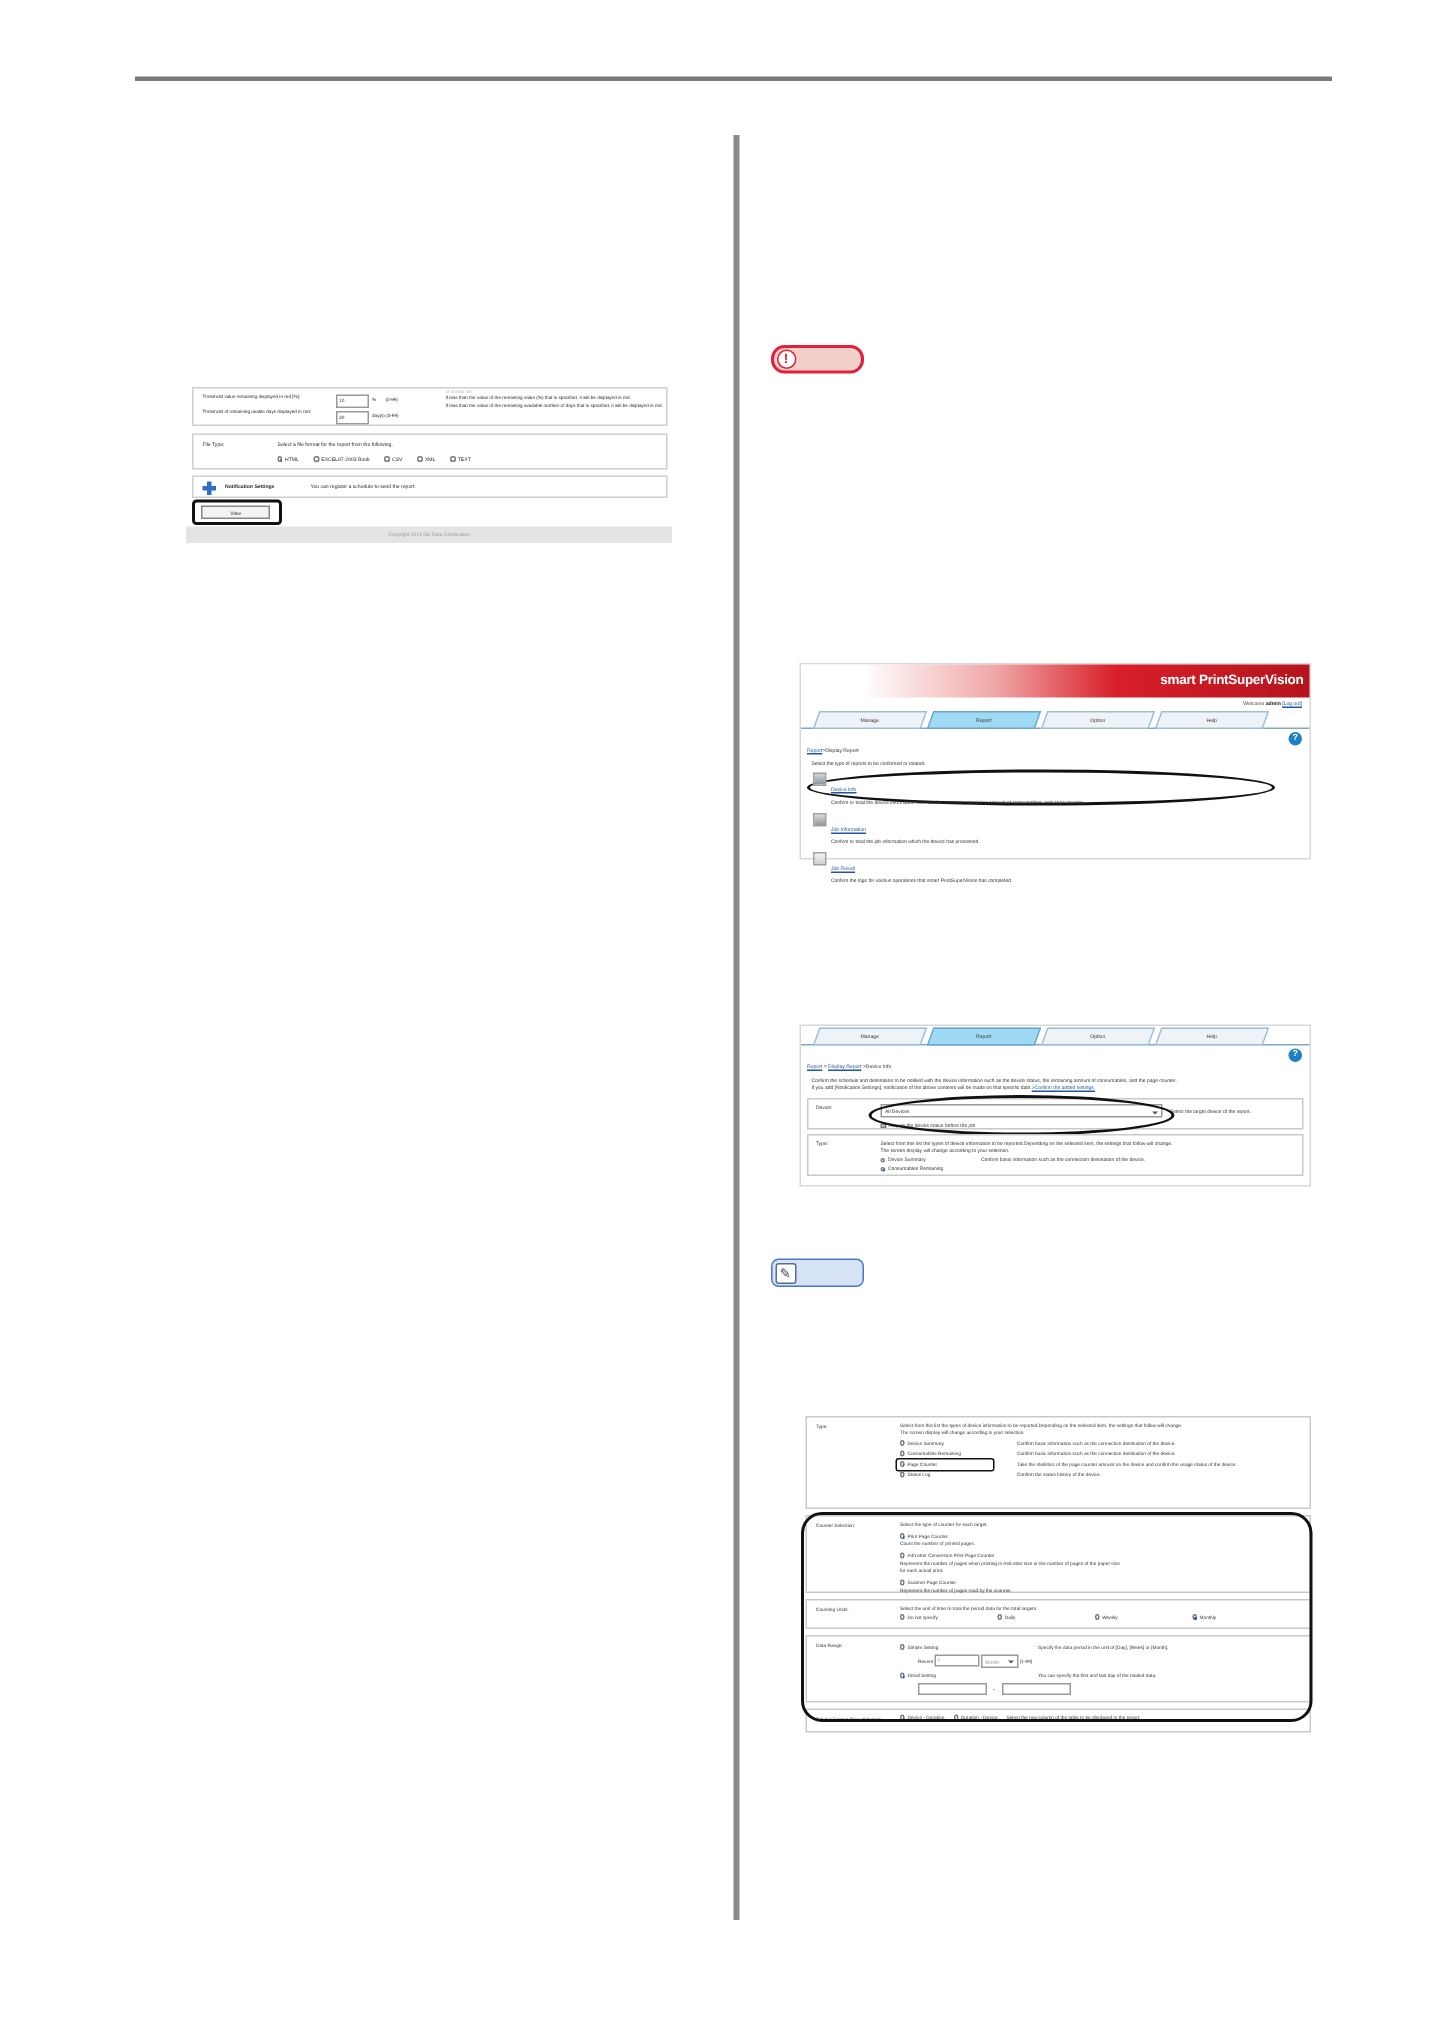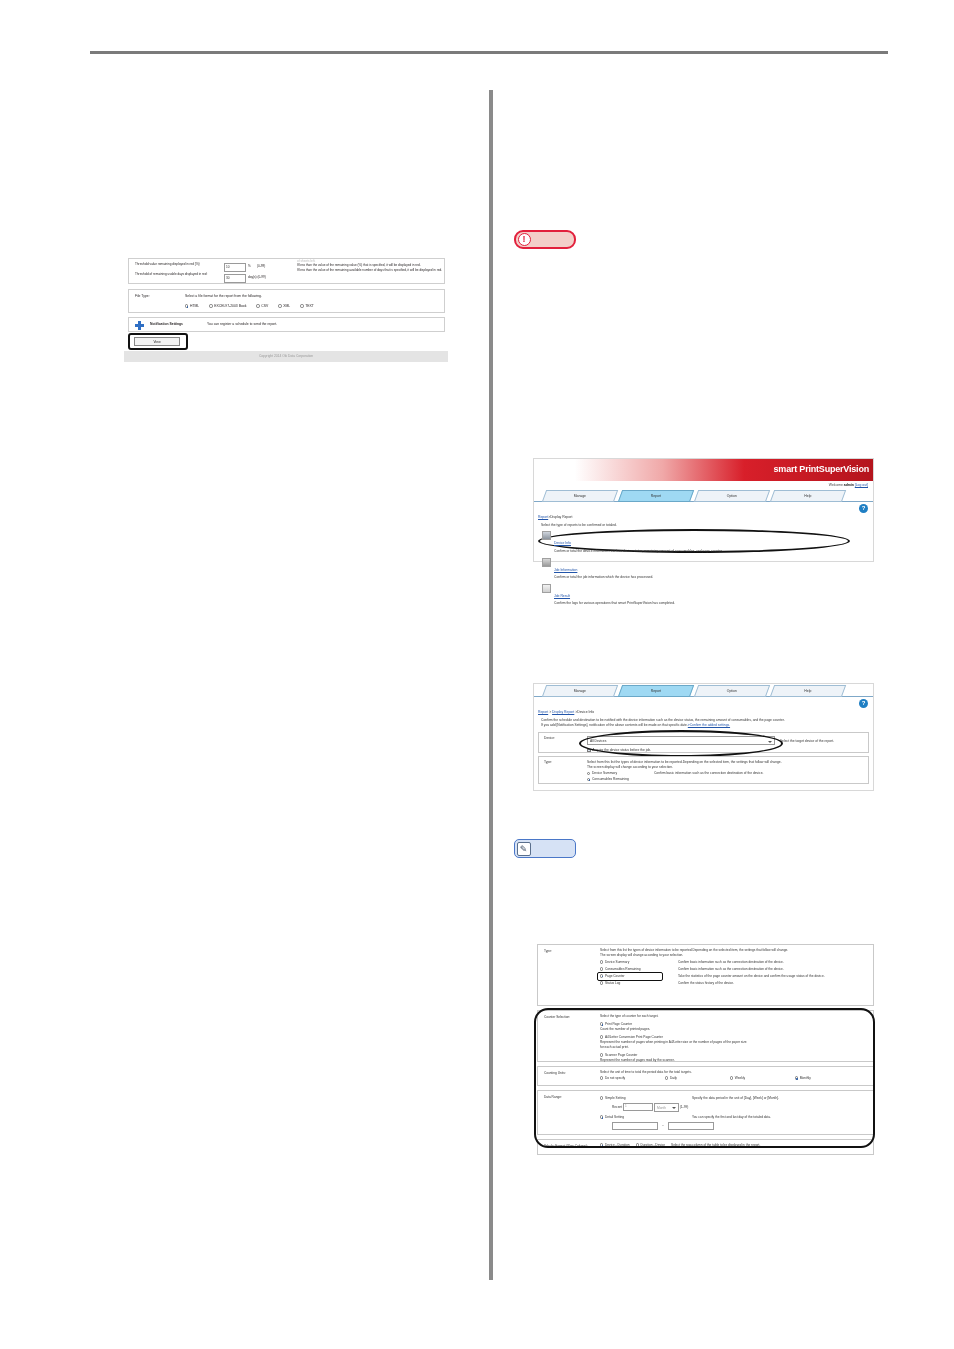--- a/index.html
+++ b/index.html
@@ -165,21 +165,21 @@
   .fieldrow .lab{ position:absolute; left:5px; top:3px; width:42px; font-size:3.3px; }
   .selbox{
     display:inline-block; width:188px; height:9px; border:1px solid #9a9a9a; background:#fff;
     font-size:3.3px; padding-left:2px; line-height:8.5px; position:relative; vertical-align:middle;
   }
   .selbox .arr{ position:absolute; right:2px; top:3.4px; border-left:2px solid transparent;
     border-right:2px solid transparent; border-top:2.6px solid #555; }
   .txtbox{ display:inline-block; height:8px; border:1px solid #9a9a9a; background:#fff; vertical-align:middle; }
 
   
-  #shotB{ left:533px; top:458px; width:341px; height:104px; }
+  #shotB{ left:533px; top:442px; width:341px; height:131px; }
   
   #shotC{ left:533px; top:683px; width:341px; height:108px; }
   
   #shotD{ left:537px; top:944px; width:337px; height:228px; }
   #shotD .sect{ border:1px solid #c9c9c9; background:#fff; margin:0 0 4px 0; padding:3px 0 3px 0; position:relative; }
   #shotD .sl{ position:absolute; left:6px; top:4px; width:52px; font-size:3.2px; color:#333; line-height:1.4; }
   #shotD .sc{ margin-left:62px; padding-right:5px; font-size:3.2px; color:#333; line-height:1.55; }
   #shotD .opt{ position:relative; margin-top:2px; }
   #shotD .opt .nm{ display:inline-block; width:78px; }
   #shotD .opt .ds{ display:inline-block; width:150px; vertical-align:top; }

